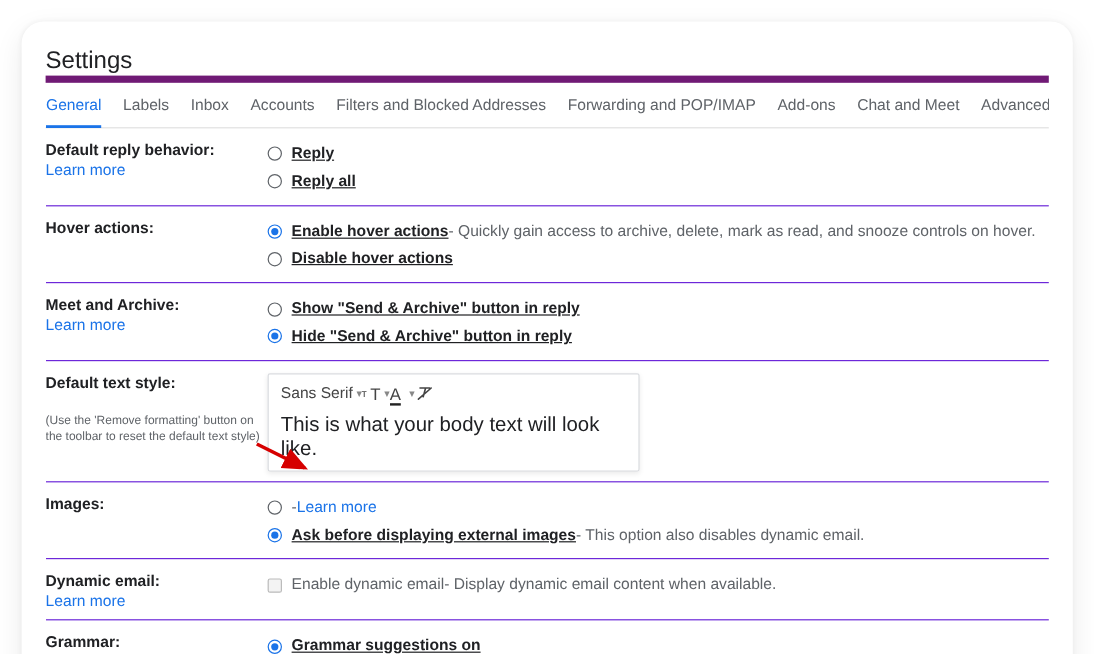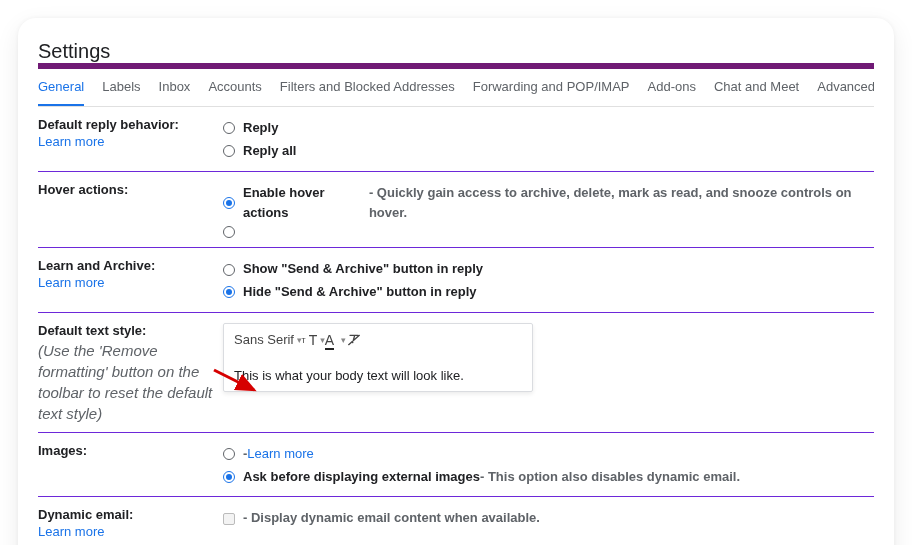--- a/index.html
+++ b/index.html
@@ -60,25 +60,24 @@
     color: #202124;
   }
   .setting-label .learn-more {
     color: #1a73e8;
     font-size: 13px;
     cursor: pointer;
     margin-top: 2px;
     font-weight: 400;
   }
   .setting-label .label-hint {
-    font-size: 15px;
+    font-size: 10px;
     color: #5f6368;
-    margin-top: 2px;
+    margin-top: 18px;
     line-height: 1.4;
-    font-style: italic;
   }
   .setting-options {
     flex: 1;
     position: relative;
   }
   .opt-line {
     display: flex;
     align-items: center;
     padding: 1px 0;
     font-size: 13px;
@@ -112,24 +111,25 @@
     border: 1.4px solid #bbb;
     border-radius: 2px;
     margin-right: 8px;
     flex-shrink: 0;
     cursor: pointer;
     background: #f3f3f3;
   }
   .opt-strong {
     font-weight: 700;
     color: #202124;
+    text-decoration: underline;
   }
   .opt-extra {
     color: #5f6368;
-    font-weight: 700;
+    font-weight: 400;
   }
   .opt-link {
     color: #1a73e8;
     cursor: pointer;
     font-weight: 400;
   }
   .text-style-box {
     border: 1px solid #dadce0;
     box-shadow: 0 2px 4px rgba(0,0,0,0.08);
     border-radius: 2px;
@@ -150,23 +150,23 @@
     align-items: center;
     gap: 3px;
     cursor: pointer;
     color: #444;
   }
   .caret {
     font-size: 9px;
     color: #888;
   }
   .sample-text {
-    font-size: 13px;
-    color: #202124;
-    margin-top: 14px;
+    font-size: 17px;
+    color: #202124;
+    margin-top: 2px;
   }
   .arrow {
     position: absolute;
     left: 194px;
     top: 348px;
     pointer-events: none;
   }
   svg.icon { width: 16px; height: 16px; }
   .underline-a { position: relative; font-weight: 400; font-size: 14px; }
   .underline-a::after { content:""; position:absolute; left:0; right:0; bottom:-2px; height:2px; background:#222; }
@@ -212,27 +212,28 @@
       <div class="label-title">Hover actions:</div>
     </div>
     <div class="setting-options">
       <div class="opt-line">
         <span class="radio checked"></span>
         <span class="opt-strong">Enable hover actions</span>
         <span class="opt-extra"> - Quickly gain access to archive, delete, mark as read, and snooze controls on hover.</span>
       </div>
       <div class="opt-line">
         <span class="radio"></span>
-      </div>
-    </div>
-  </div>
-
-  <div class="setting-row">
-    <div class="setting-label">
-      <div class="label-title">Learn and Archive:</div>
+        <span class="opt-strong">Disable hover actions</span>
+      </div>
+    </div>
+  </div>
+
+  <div class="setting-row">
+    <div class="setting-label">
+      <div class="label-title">Meet and Archive:</div>
       <div class="learn-more">Learn more</div>
     </div>
     <div class="setting-options">
       <div class="opt-line">
         <span class="radio"></span>
         <span class="opt-strong">Show "Send &amp; Archive" button in reply</span>
       </div>
       <div class="opt-line">
         <span class="radio checked"></span>
         <span class="opt-strong">Hide "Send &amp; Archive" button in reply</span>
@@ -291,20 +292,21 @@
   </div>
 
   <div class="setting-row">
     <div class="setting-label">
       <div class="label-title">Dynamic email:</div>
       <div class="learn-more">Learn more</div>
     </div>
     <div class="setting-options">
       <div class="opt-line">
         <span class="checkbox"></span>
+        <span class="opt-extra">Enable dynamic email</span>
         <span class="opt-extra"> - Display dynamic email content when available.</span>
       </div>
     </div>
   </div>
 
   <div class="setting-row" style="border-bottom:none;">
     <div class="setting-label">
       <div class="label-title">Grammar:</div>
     </div>
     <div class="setting-options">

